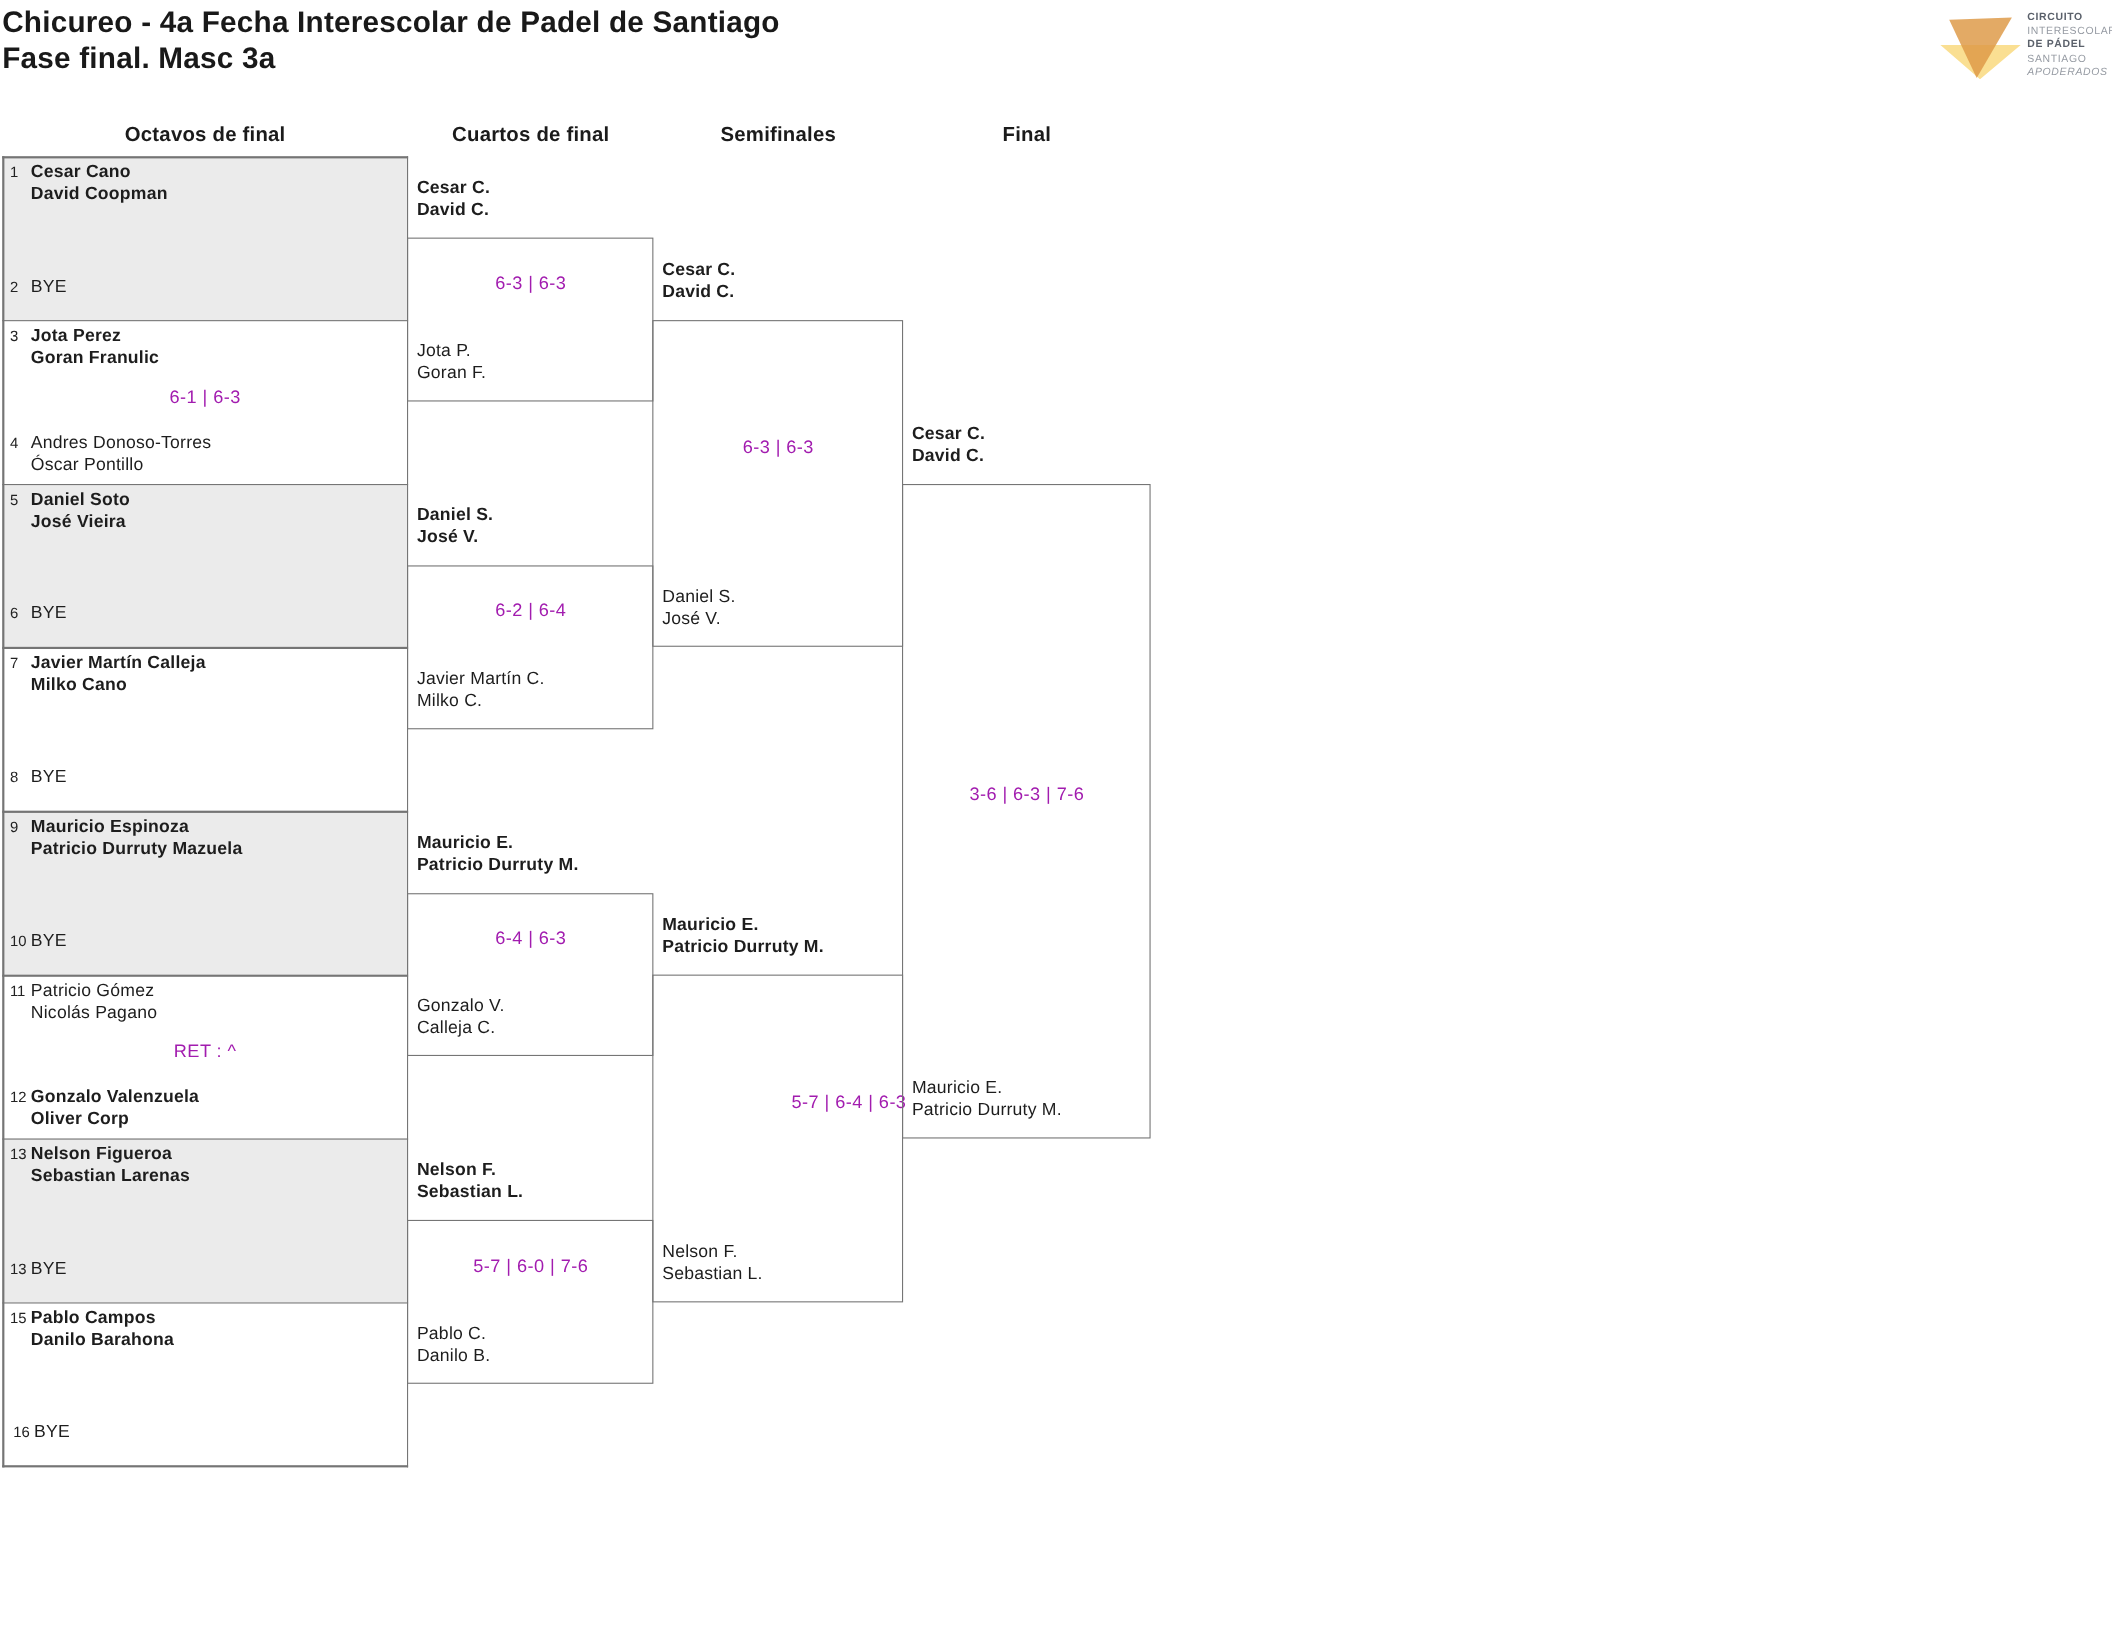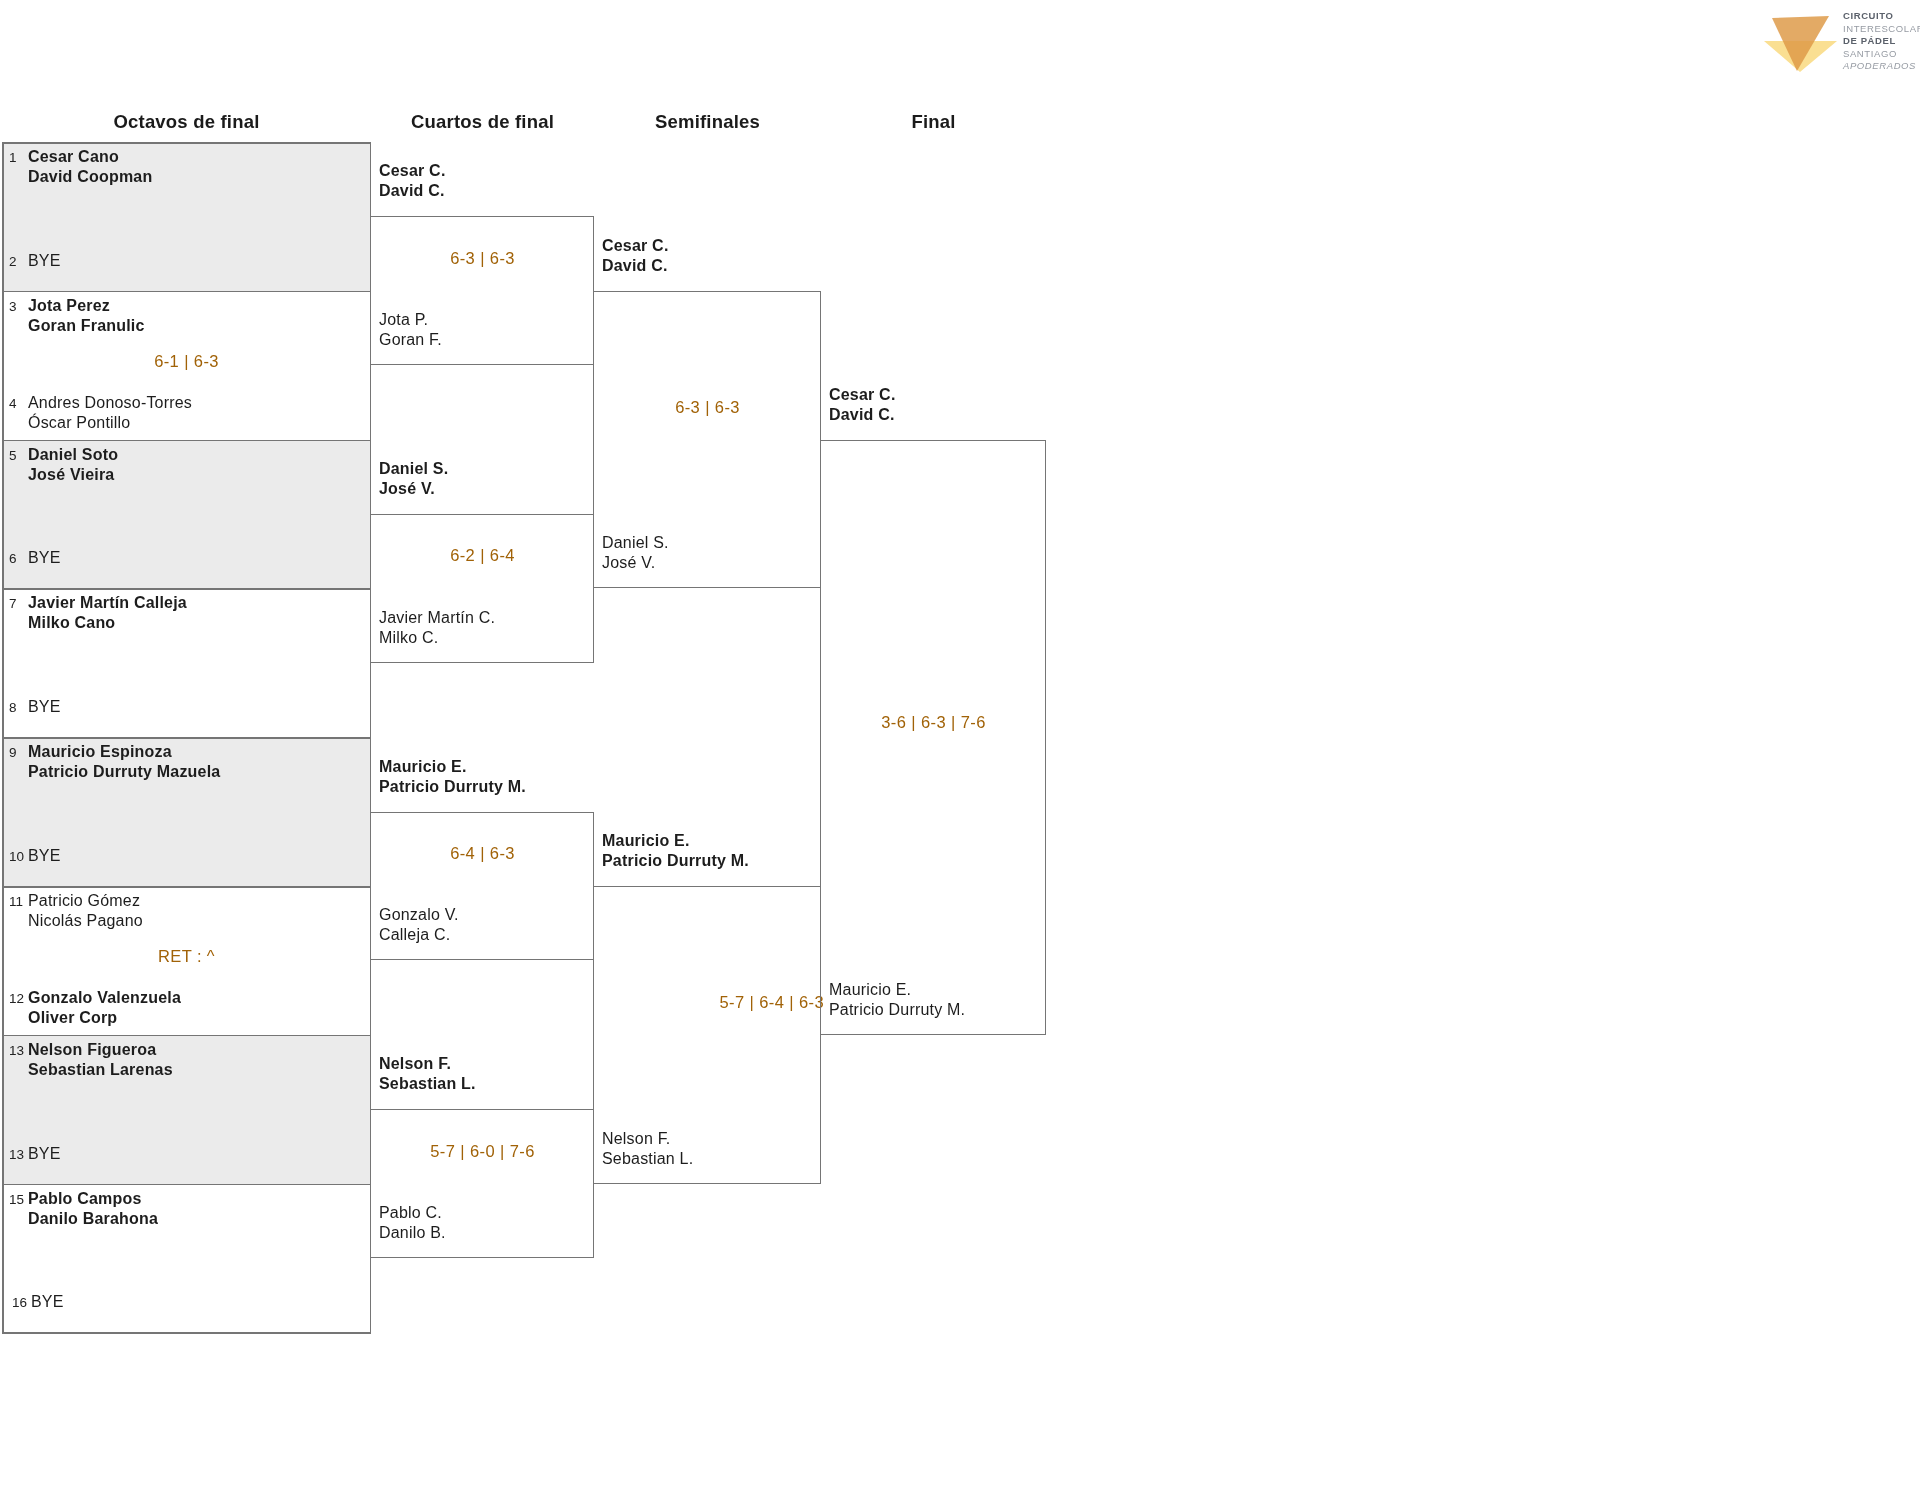--- a/index.html
+++ b/index.html
@@ -10,32 +10,36 @@
   .round-header{position:absolute;text-align:center;font-size:18.5px;font-weight:bold;color:#1b1b1b;letter-spacing:.2px;}
   .r1-box{position:absolute;background:#fff;}
   .r1-box.shaded{background:var(--shade,#ebebeb);}
   .hline,.vline{position:absolute;background:var(--line,#757575);}
   .match-rect{position:absolute;border:1.5px solid var(--line,#757575);background:transparent;}
   .entry{position:absolute;display:flex;align-items:baseline;white-space:nowrap;}
   .seed{font-size:13.5px;width:19px;flex:none;color:#222;}
   .name{font-size:16px;line-height:20px;letter-spacing:.2px;}
   .name.w{font-weight:bold;}
   .nline{display:block;}
-  .score{position:absolute;text-align:center;font-size:16.5px;line-height:20px;letter-spacing:.4px;color:#a16207;}
+  .score{position:absolute;text-align:center;font-size:16.5px;line-height:20px;letter-spacing:.4px;color:#a21caf;}
   .logo-mark{position:absolute;left:1762px;top:8px;width:78px;height:64px;}
   .logo-text{position:absolute;left:1843px;top:10px;}
   .logo-line{font-size:9.5px;line-height:12.6px;letter-spacing:.6px;color:#969ba3;font-weight:normal;white-space:nowrap;}
   .logo-line.bold{color:#5b616b;font-weight:bold;}
   .logo-line.italic{font-style:italic;}
 </style>
 </head>
 <body style="--shade: #ebebeb; --line: #757575;">
 
 <div class="canvas">
 
+  <div class="title">
+    <div>Chicureo - 4a Fecha Interescolar de Padel de Santiago</div>
+    <div>Fase final. Masc 3a</div>
+  </div>
 
   <svg class="logo-mark" viewBox="0 0 78 64" aria-hidden="true">
     <polygon points="2,33 75,33 38,64" fill="#fadf92"></polygon>
     <polygon points="10,10 67,8 35,63" fill="#de9a47" fill-opacity="0.84"></polygon>
   </svg>
 
   <div class="logo-text" id="logo-lines">
       <div class="logo-line bold">CIRCUITO</div>
       <div class="logo-line normal">INTERESCOLAR</div>
       <div class="logo-line bold">DE PÁDEL</div>

